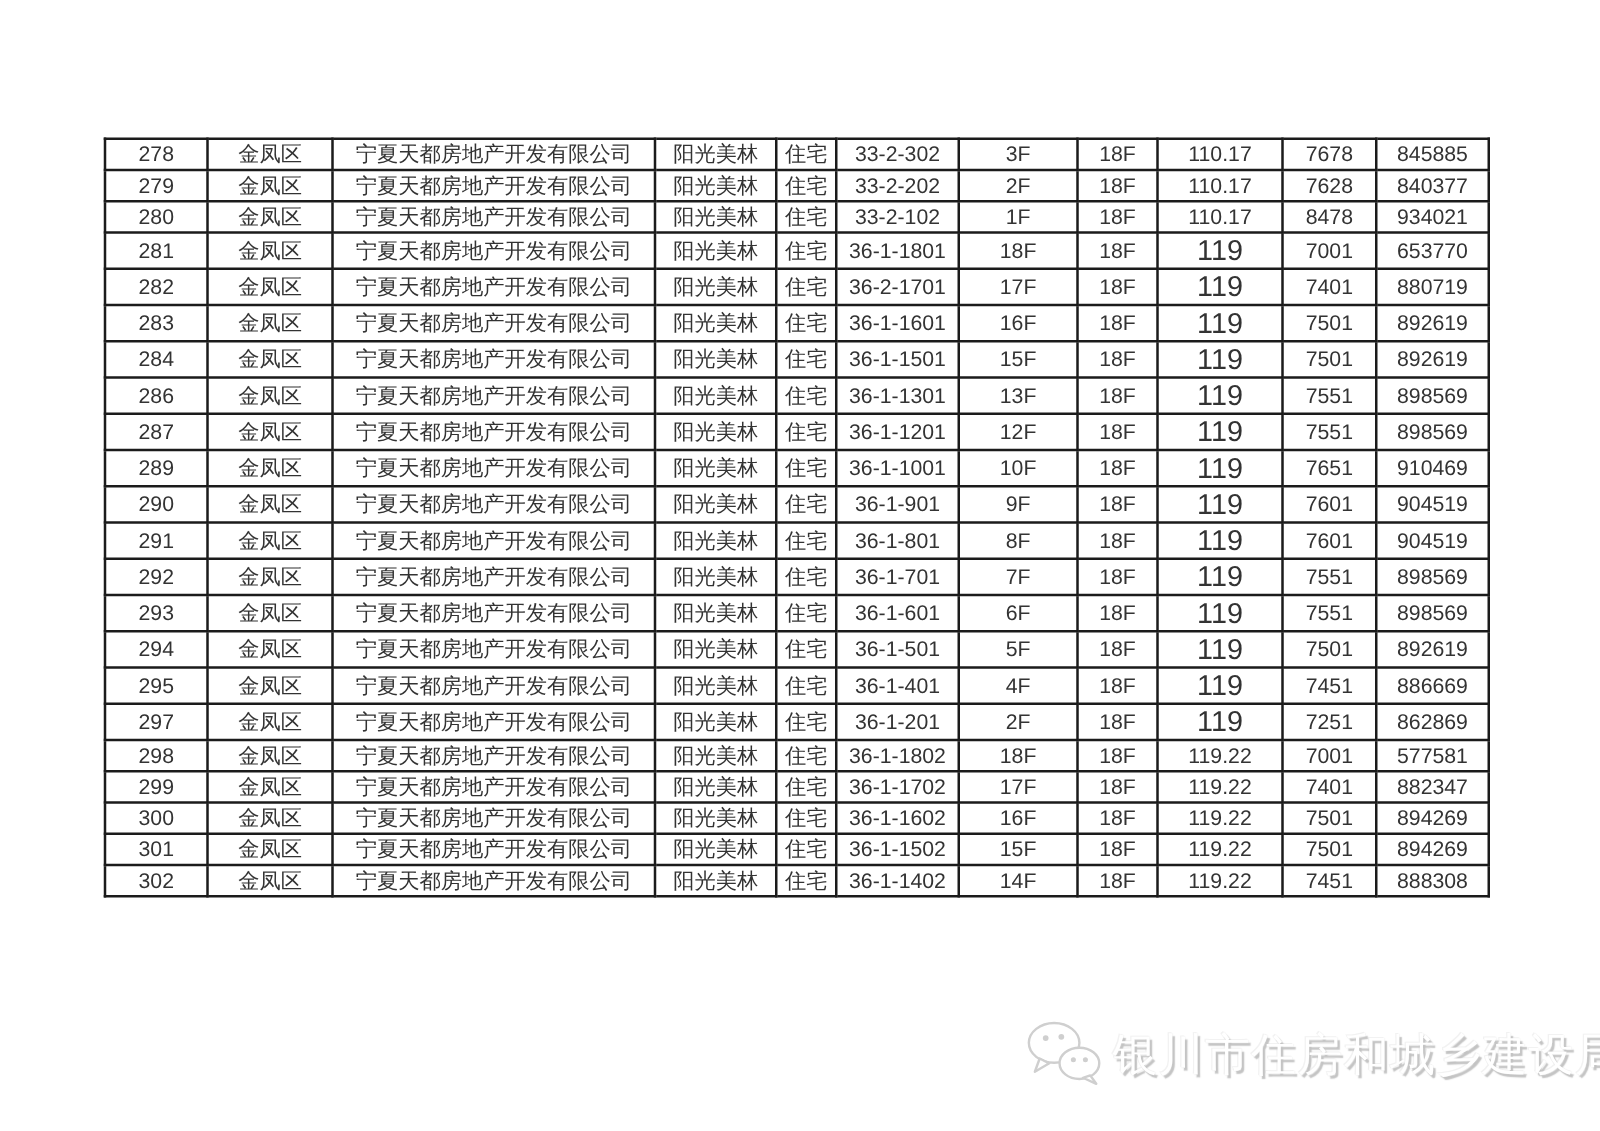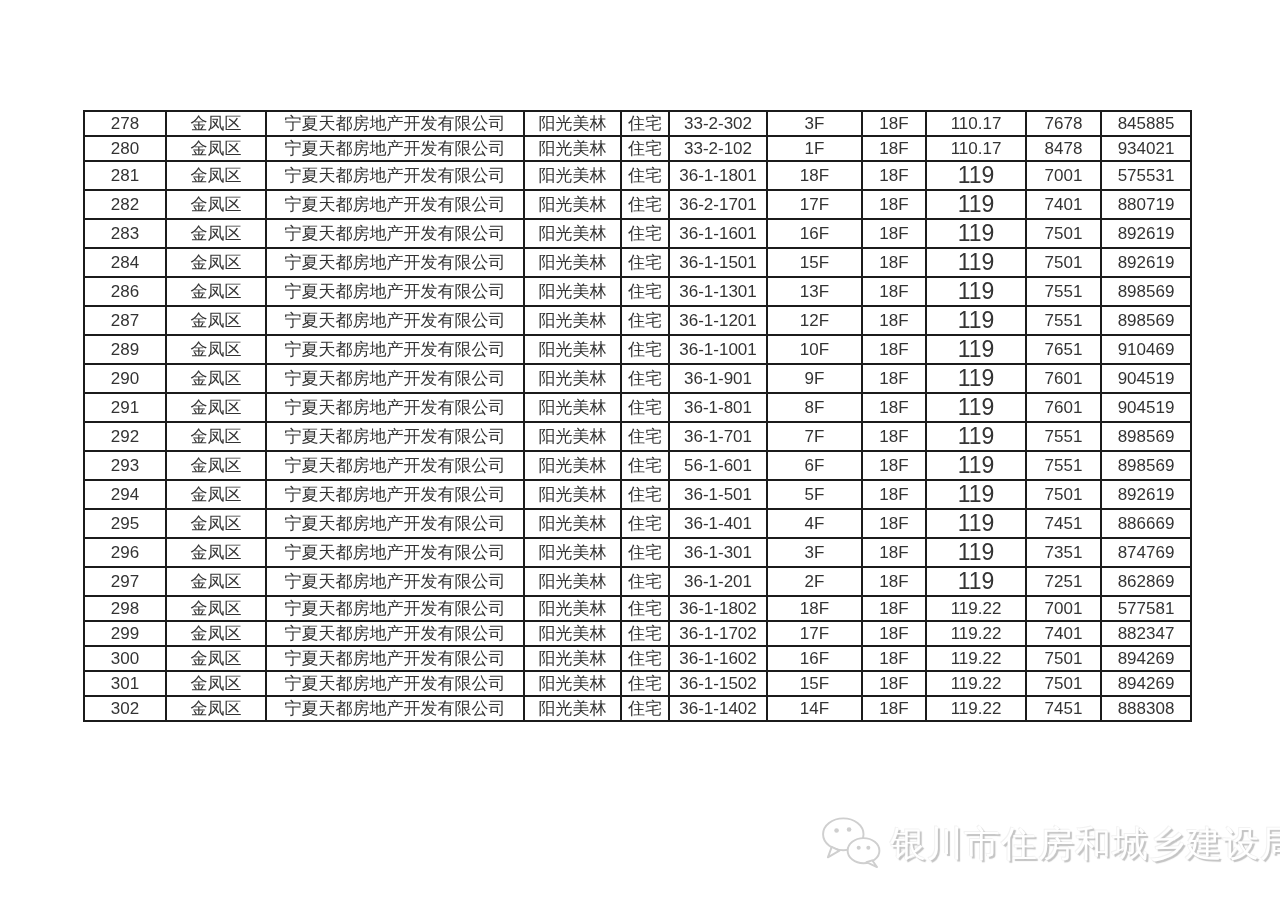--- a/index.html
+++ b/index.html
@@ -86,20 +86,33 @@
             <td>阳光美林</td>
             <td>住宅</td>
             <td>33-2-302</td>
             <td>3F</td>
             <td>18F</td>
             <td>110.17</td>
             <td>7678</td>
             <td>845885</td>
           </tr>
           <tr>
+            <td>279</td>
+            <td>金凤区</td>
+            <td>宁夏天都房地产开发有限公司</td>
+            <td>阳光美林</td>
+            <td>住宅</td>
+            <td>33-2-202</td>
+            <td>2F</td>
+            <td>18F</td>
+            <td>110.17</td>
+            <td>7628</td>
+            <td>840377</td>
+          </tr>
+          <tr>
             <td>280</td>
             <td>金凤区</td>
             <td>宁夏天都房地产开发有限公司</td>
             <td>阳光美林</td>
             <td>住宅</td>
             <td>33-2-102</td>
             <td>1F</td>
             <td>18F</td>
             <td>110.17</td>
             <td>8478</td>
@@ -109,21 +122,21 @@
             <td>281</td>
             <td>金凤区</td>
             <td>宁夏天都房地产开发有限公司</td>
             <td>阳光美林</td>
             <td>住宅</td>
             <td>36-1-1801</td>
             <td>18F</td>
             <td>18F</td>
             <td class="area-big">119</td>
             <td>7001</td>
-            <td>575531</td>
+            <td>653770</td>
           </tr>
           <tr>
             <td>282</td>
             <td>金凤区</td>
             <td>宁夏天都房地产开发有限公司</td>
             <td>阳光美林</td>
             <td>住宅</td>
             <td>36-2-1701</td>
             <td>17F</td>
             <td>18F</td>
@@ -234,21 +247,21 @@
             <td class="area-big">119</td>
             <td>7551</td>
             <td>898569</td>
           </tr>
           <tr>
             <td>293</td>
             <td>金凤区</td>
             <td>宁夏天都房地产开发有限公司</td>
             <td>阳光美林</td>
             <td>住宅</td>
-            <td>56-1-601</td>
+            <td>36-1-601</td>
             <td>6F</td>
             <td>18F</td>
             <td class="area-big">119</td>
             <td>7551</td>
             <td>898569</td>
           </tr>
           <tr>
             <td>294</td>
             <td>金凤区</td>
             <td>宁夏天都房地产开发有限公司</td>
@@ -266,33 +279,20 @@
             <td>金凤区</td>
             <td>宁夏天都房地产开发有限公司</td>
             <td>阳光美林</td>
             <td>住宅</td>
             <td>36-1-401</td>
             <td>4F</td>
             <td>18F</td>
             <td class="area-big">119</td>
             <td>7451</td>
             <td>886669</td>
-          </tr>
-          <tr>
-            <td>296</td>
-            <td>金凤区</td>
-            <td>宁夏天都房地产开发有限公司</td>
-            <td>阳光美林</td>
-            <td>住宅</td>
-            <td>36-1-301</td>
-            <td>3F</td>
-            <td>18F</td>
-            <td class="area-big">119</td>
-            <td>7351</td>
-            <td>874769</td>
           </tr>
           <tr>
             <td>297</td>
             <td>金凤区</td>
             <td>宁夏天都房地产开发有限公司</td>
             <td>阳光美林</td>
             <td>住宅</td>
             <td>36-1-201</td>
             <td>2F</td>
             <td>18F</td>

